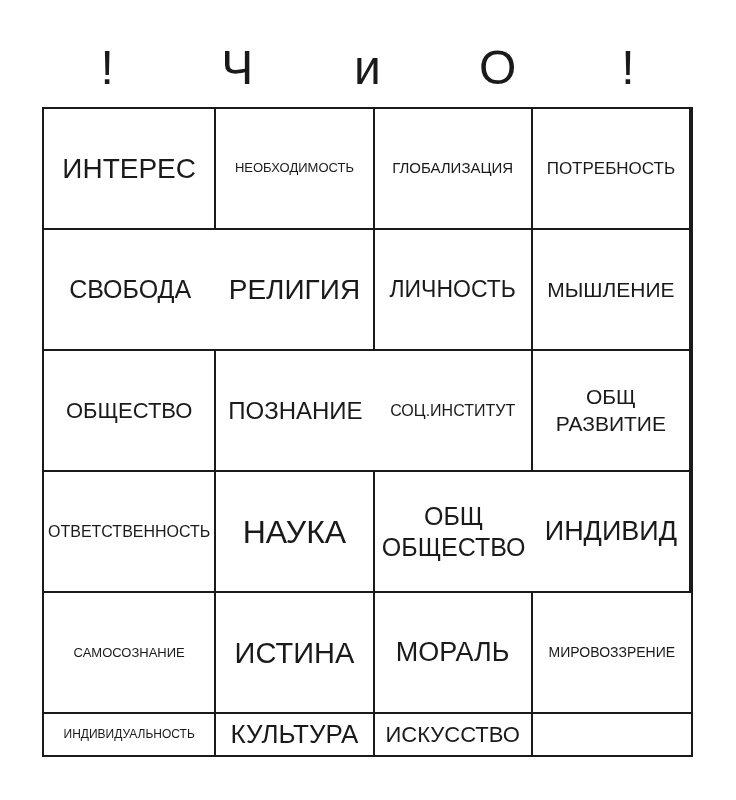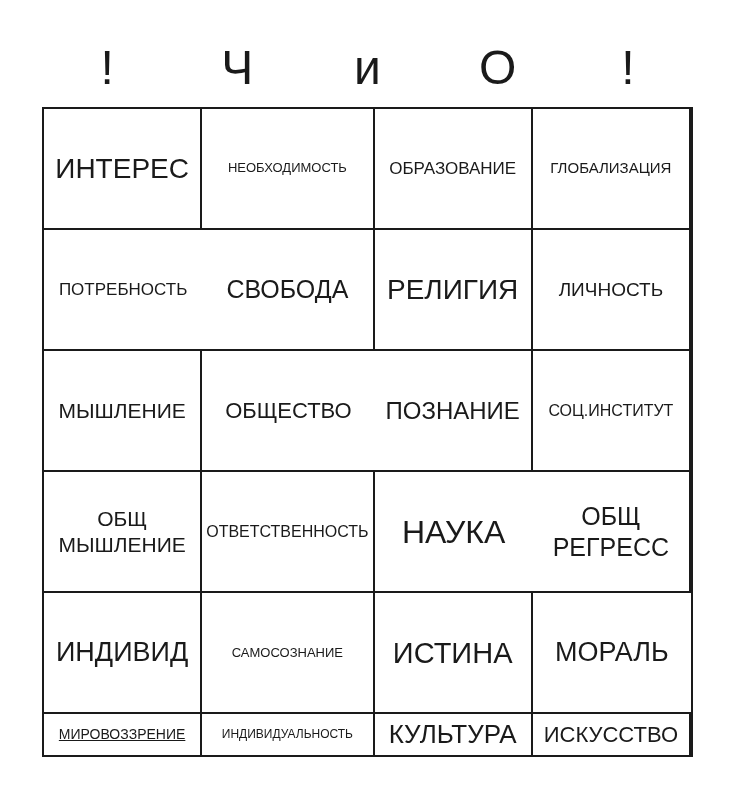--- a/index.html
+++ b/index.html
@@ -81,75 +81,72 @@
   </div>
 
   <div class="bingo-grid">
     <div class="cell">
         <span class="cell-text" style="font-size: 28px;">ИНТЕРЕС</span>
       </div>
     <div class="cell">
         <span class="cell-text" style="font-size: 13px;">НЕОБХОДИМОСТЬ</span>
       </div>
     <div class="cell">
-        <span class="cell-text" style="font-size: 17px;">ОБРАЗОВАНИЕ</span>
-      </div>
-    <div class="cell">
         <span class="cell-text" style="font-size: 15px;">ГЛОБАЛИЗАЦИЯ</span>
       </div>
     <div class="cell">
         <span class="cell-text" style="font-size: 17px;">ПОТРЕБНОСТЬ</span>
       </div>
     <div class="cell">
         <span class="cell-text" style="font-size: 25px;">СВОБОДА</span>
       </div>
     <div class="cell">
         <span class="cell-text" style="font-size: 28px;">РЕЛИГИЯ</span>
       </div>
     <div class="cell">
-        <span class="cell-text" style="font-size: 19px;">ЛИЧНОСТЬ</span>
+        <span class="cell-text" style="font-size: 23px;">ЛИЧНОСТЬ</span>
       </div>
     <div class="cell">
         <span class="cell-text" style="font-size: 21px;">МЫШЛЕНИЕ</span>
       </div>
     <div class="cell">
         <span class="cell-text" style="font-size: 22px;">ОБЩЕСТВО</span>
       </div>
     <div class="cell">
         <span class="cell-text" style="font-size: 24px;">ПОЗНАНИЕ</span>
       </div>
     <div class="cell">
         <span class="cell-text" style="font-size: 16px;">СОЦ.ИНСТИТУТ</span>
       </div>
     <div class="cell">
-        <span class="cell-text" style="font-size: 21px;">ОБЩ МЫШЛЕНИЕ</span>
+        <span class="cell-text" style="font-size: 21px;">ОБЩ РАЗВИТИЕ</span>
       </div>
     <div class="cell">
         <span class="cell-text" style="font-size: 16px;">ОТВЕТСТВЕННОСТЬ</span>
       </div>
     <div class="cell">
         <span class="cell-text" style="font-size: 32px;">НАУКА</span>
       </div>
     <div class="cell">
-        <span class="cell-text" style="font-size: 25px;">ОБЩ РЕГРЕСС</span>
+        <span class="cell-text" style="font-size: 25px;">ОБЩ ОБЩЕСТВО</span>
       </div>
     <div class="cell">
         <span class="cell-text" style="font-size: 27px;">ИНДИВИД</span>
       </div>
     <div class="cell">
         <span class="cell-text" style="font-size: 13px;">САМОСОЗНАНИЕ</span>
       </div>
     <div class="cell">
         <span class="cell-text" style="font-size: 29px;">ИСТИНА</span>
       </div>
     <div class="cell">
         <span class="cell-text" style="font-size: 27px;">МОРАЛЬ</span>
       </div>
     <div class="cell">
-        <span class="cell-text" style="font-size: 14px; text-decoration: underline;">МИРОВОЗЗРЕНИЕ</span>
+        <span class="cell-text" style="font-size: 14px;">МИРОВОЗЗРЕНИЕ</span>
       </div>
     <div class="cell">
         <span class="cell-text" style="font-size: 12px;">ИНДИВИДУАЛЬНОСТЬ</span>
       </div>
     <div class="cell">
         <span class="cell-text" style="font-size: 26px;">КУЛЬТУРА</span>
       </div>
     <div class="cell">
         <span class="cell-text" style="font-size: 22px;">ИСКУССТВО</span>
       </div>

